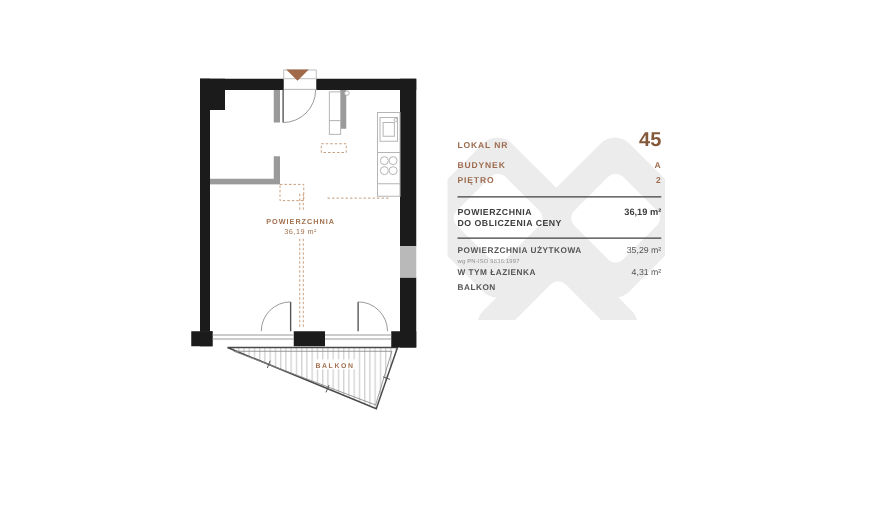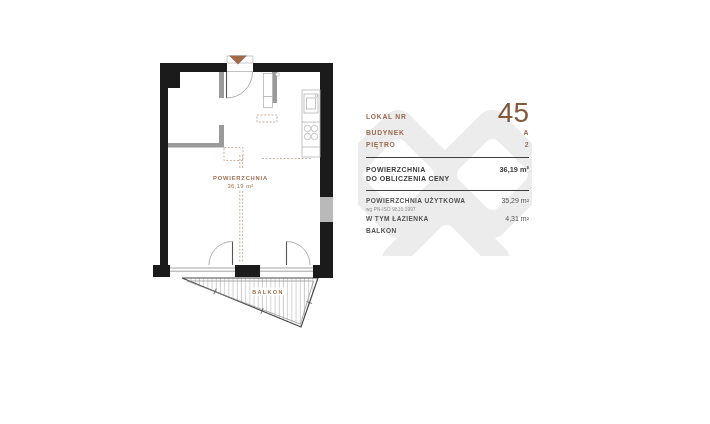--- a/index.html
+++ b/index.html
@@ -13,21 +13,21 @@
   .card{position:absolute;left:358px;top:98px;width:174px;height:158px;overflow:hidden;}
   .wm{position:absolute;inset:0;overflow:hidden;z-index:0;}
   .wm .d{position:absolute;transform:rotate(45deg);border-radius:16px;background:#ececec;}
   .wm .dw{position:absolute;transform:rotate(45deg);border-radius:8px;background:#ffffff;}
   .wm-text{position:absolute;left:42px;top:86px;font-size:37px;font-weight:bold;
            color:rgba(255,255,255,0.82);letter-spacing:1px;z-index:2;pointer-events:none;}
   .row{position:absolute;left:8px;right:3px;display:flex;justify-content:space-between;
        align-items:baseline;z-index:1;}
   .lbl{font-size:6.8px;font-weight:bold;letter-spacing:.7px;color:#9c6b4e;}
   .cval{font-size:6.8px;font-weight:bold;letter-spacing:.5px;color:#9c6b4e;}
-  .big{position:absolute;right:3px;top:3px;z-index:1;font-size:28px;font-weight:normal;
+  .big{position:absolute;right:3px;top:3px;z-index:1;font-size:16px;font-weight:bold;
        color:#84583a;line-height:23px;}
   .sep{position:absolute;left:8px;right:3px;border-top:1.6px solid #3f3f3f;z-index:1;}
   .dlbl{font-size:7px;font-weight:bold;color:#3c3c3c;letter-spacing:.4px;line-height:8.8px;}
   .dval{font-size:7.4px;font-weight:bold;color:#3c3c3c;}
   .glbl{font-size:6.6px;font-weight:bold;color:#555;letter-spacing:.4px;line-height:7.5px;}
   .sub{font-size:4.6px;font-weight:normal;color:#8d8d8d;letter-spacing:.2px;margin-top:1.5px;}
   .gval{font-size:7px;color:#555;}
 </style>
 </head>
 <body>

